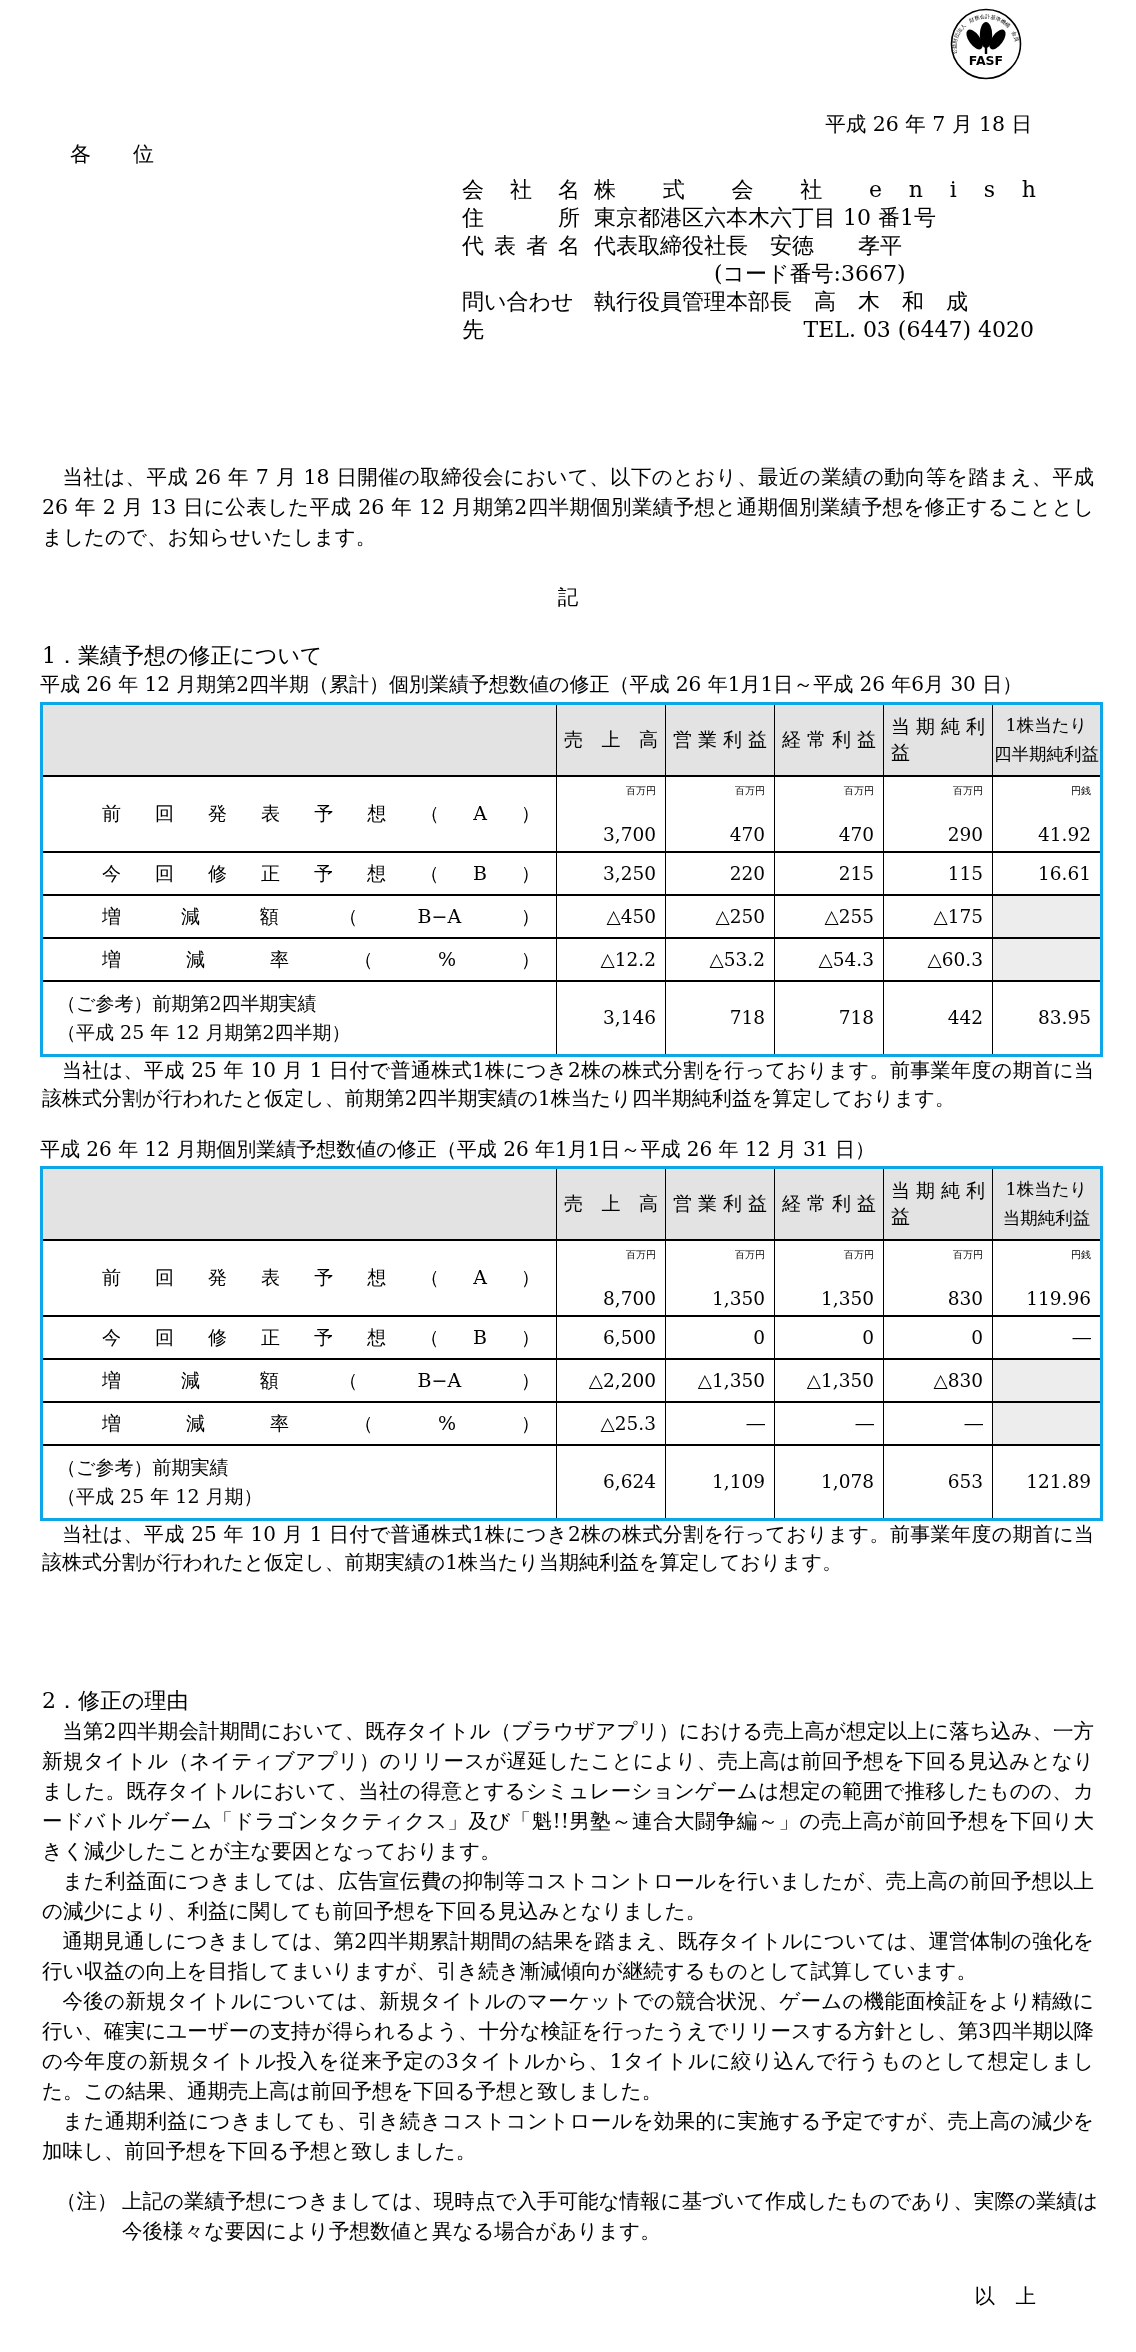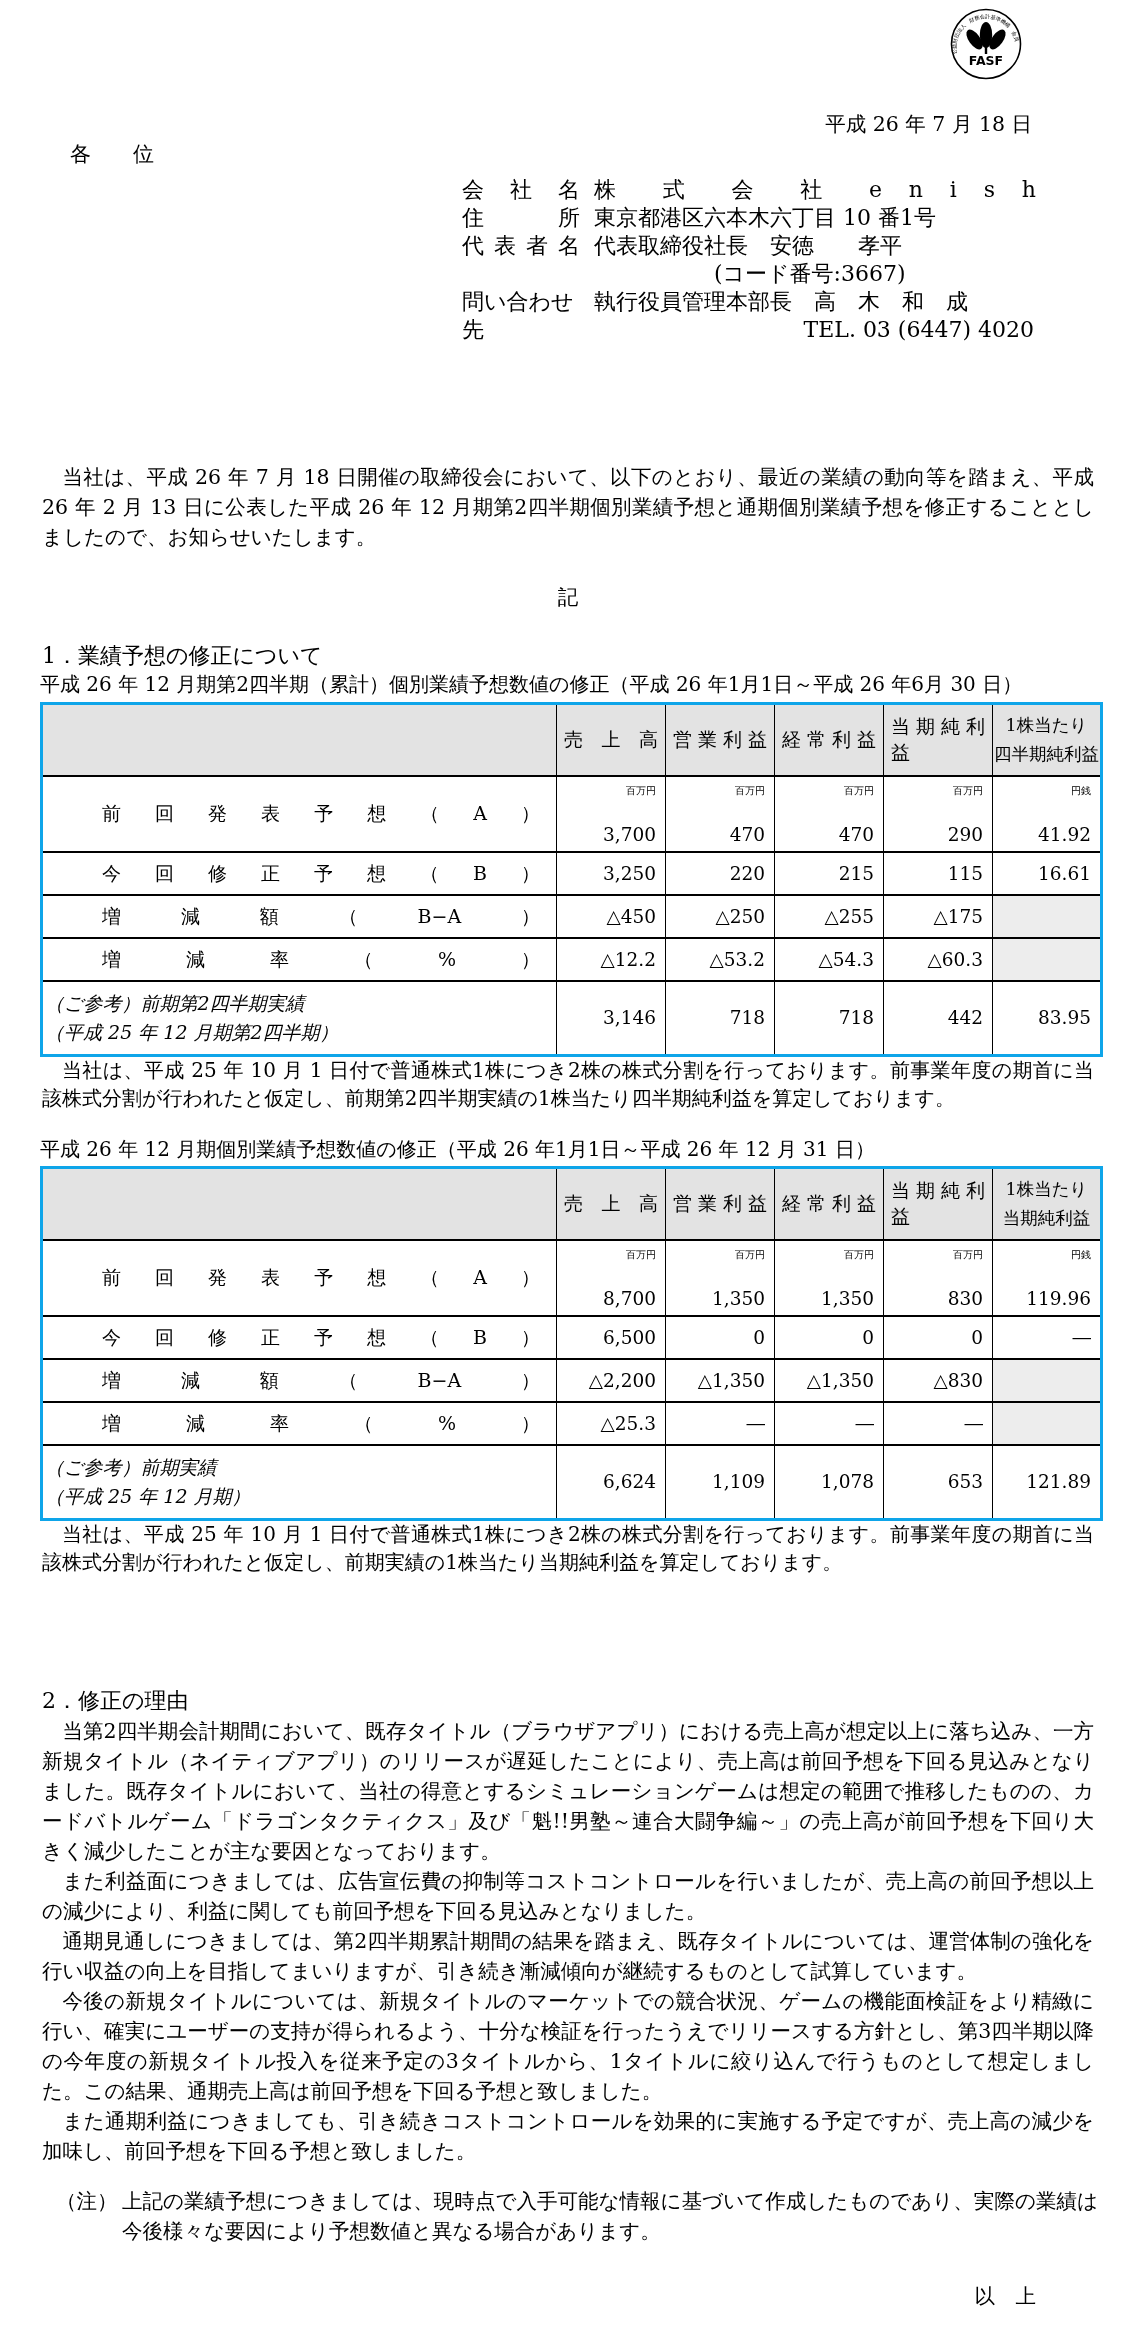--- a/index.html
+++ b/index.html
@@ -42,21 +42,21 @@
   .epsh { font-size:17.5px; line-height:29px; }
   .tr-prev td { height:74px; }
   .tr-mid td { height:41px; }
   .tr-ref td { height:72px; }
   .lpad { padding:0 16px;margin-left:43px; }
   .uv { display:flex; flex-direction:column; justify-content:space-between; height:64px; padding:3px 9px 3px 0; }
   .unit { text-align:right; font-size:10px; line-height:18px; }
   .val { text-align:right; font-size:18.5px; line-height:22px; }
   .vpad { padding-right:9px; }
   .gray { background:#ededed; }
-  .reflbl { padding-left:2px; font-size:19px; line-height:29px;font-style:italic; }
+  .reflbl { padding-left:14px; font-size:19px; line-height:29px; }
   .tnote { line-height:28px; font-size:20px; }
   .note1 { position:absolute; top:1056px; left:42px; width:1052px; }
   .note2 { position:absolute; top:1520px; left:42px; width:1052px; }
   
   .reasons { position:absolute; top:1686px; left:42px; width:1052px; font-size:20.5px; }
   .reasons .sec-head { line-height:30px; }
   
   .chu { position:absolute; top:2186px; left:56px; width:1042px; display:flex; font-size:20.5px; }
   .chu-label { flex:0 0 66px; line-height:30px; }
   .chu-text { flex:1; text-align:justify; line-height:30px; }

